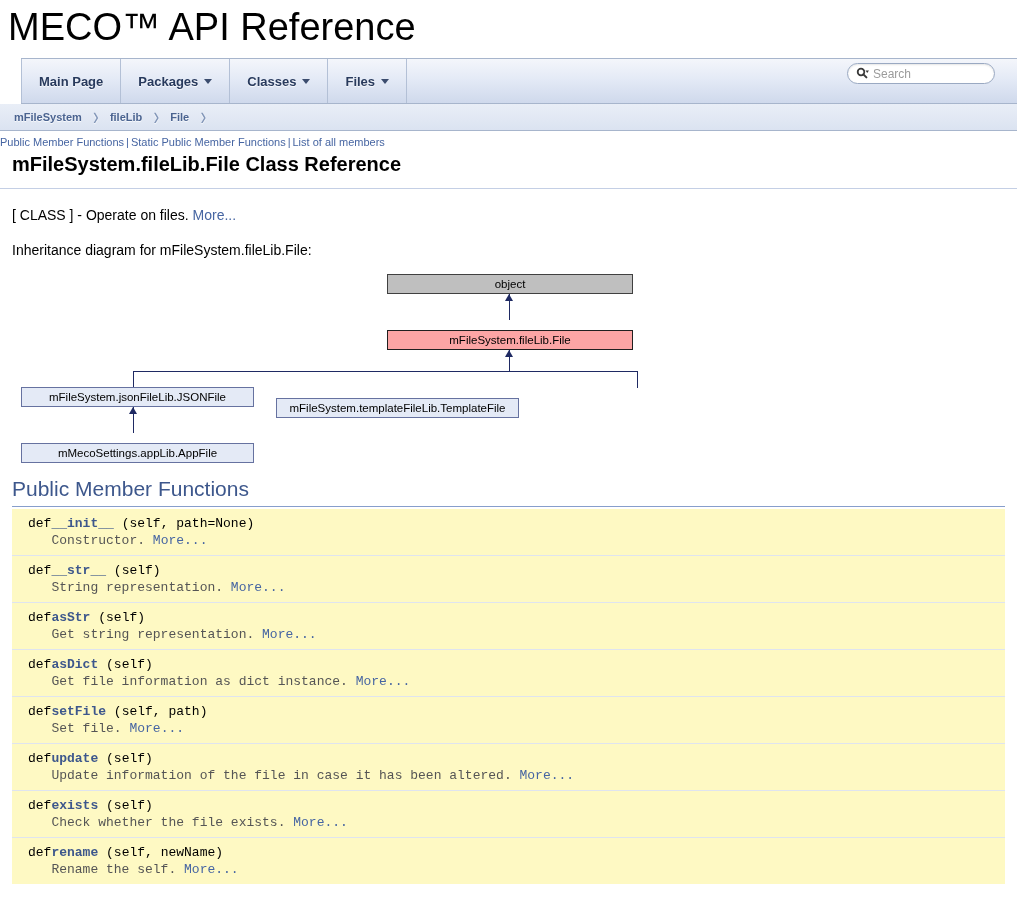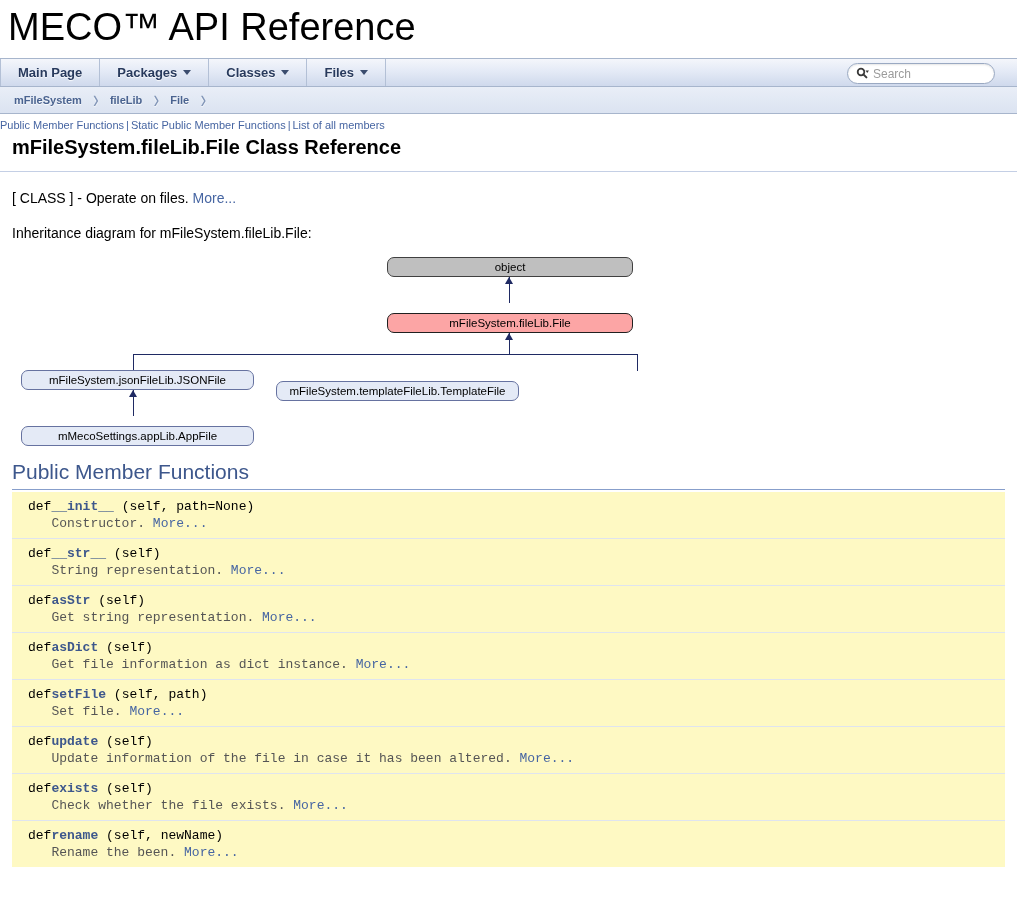--- a/index.html
+++ b/index.html
@@ -25,27 +25,28 @@
     font-weight: 300;
     line-height: 54px;
     color: #000000;
     padding-left: 8px;
     letter-spacing: 0px;
     white-space: nowrap;
   }
 
   
   .tabs {
-    height: 29px;
+    height: 46px;
     background: linear-gradient(to bottom, #f4f6fb 0%, #e4eaf6 45%, #cfd9ec 100%);
     border-top: 1px solid #a7b5cc;
     border-bottom: 1px solid #a7b5cc;
     display: flex;
     align-items: stretch;
     position: relative;
+    margin-left: 21px;
   }
   .tablist { display: flex; align-items: stretch; }
   .tablist .tab {
     display: flex;
     align-items: center;
     padding: 0 17px;
     font-size: 13px;
     font-weight: bold;
     color: #283a5d;
     border-right: 1px solid #b3c0d6;
@@ -183,21 +184,20 @@
   .dbox {
     position: absolute;
     font-size: 11.5px;
     color: #000000;
     text-align: center;
     line-height: 18px;
     height: 20px;
     white-space: nowrap;
     overflow: hidden;
     cursor: pointer;
-    border-radius: 7px;
   }
   .dbox.root   { background: #bfbfbf; border: 1px solid #404040; }
   .dbox.self   { background: #fca5a5; border: 1px solid #202020; }
   .dbox.derived{ background: #e4eaf6; border: 1px solid #6672a0; }
 
   .dline {
     position: absolute;
     background: #1f2a63;
   }
   .dline.v { width: 1px; }
@@ -472,21 +472,21 @@
       <tr class="memitem memdecl-row-bg row-sep">
         <td class="memItemLeft">def</td>
         <td class="memItemRight">
           <a class="el">rename</a>
           <span class="args">(self, newName)</span>
         </td>
       </tr>
       <tr class="memdesc memdecl-row-bg">
         <td class="mdescLeft">&nbsp;</td>
         <td class="mdescRight">
-          <span>Rename the been.</span>
+          <span>Rename the self.</span>
           <a class="elRef">More...</a>
         </td>
       </tr>
 
     </tbody>
   </table>
 
 </div>
 
 </body></html>

